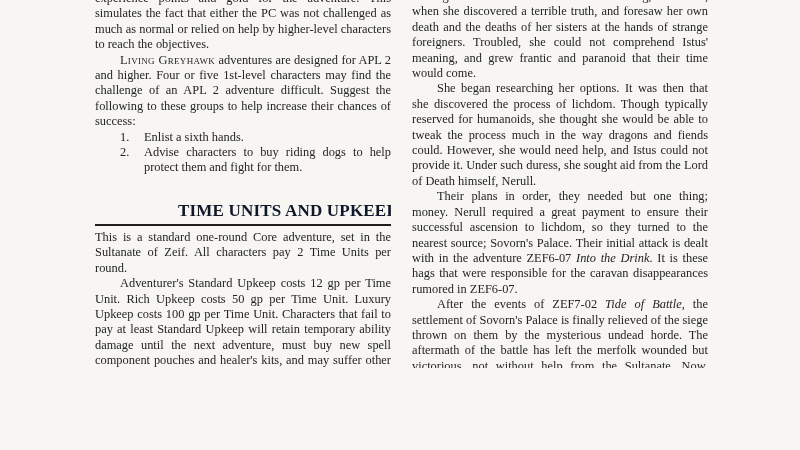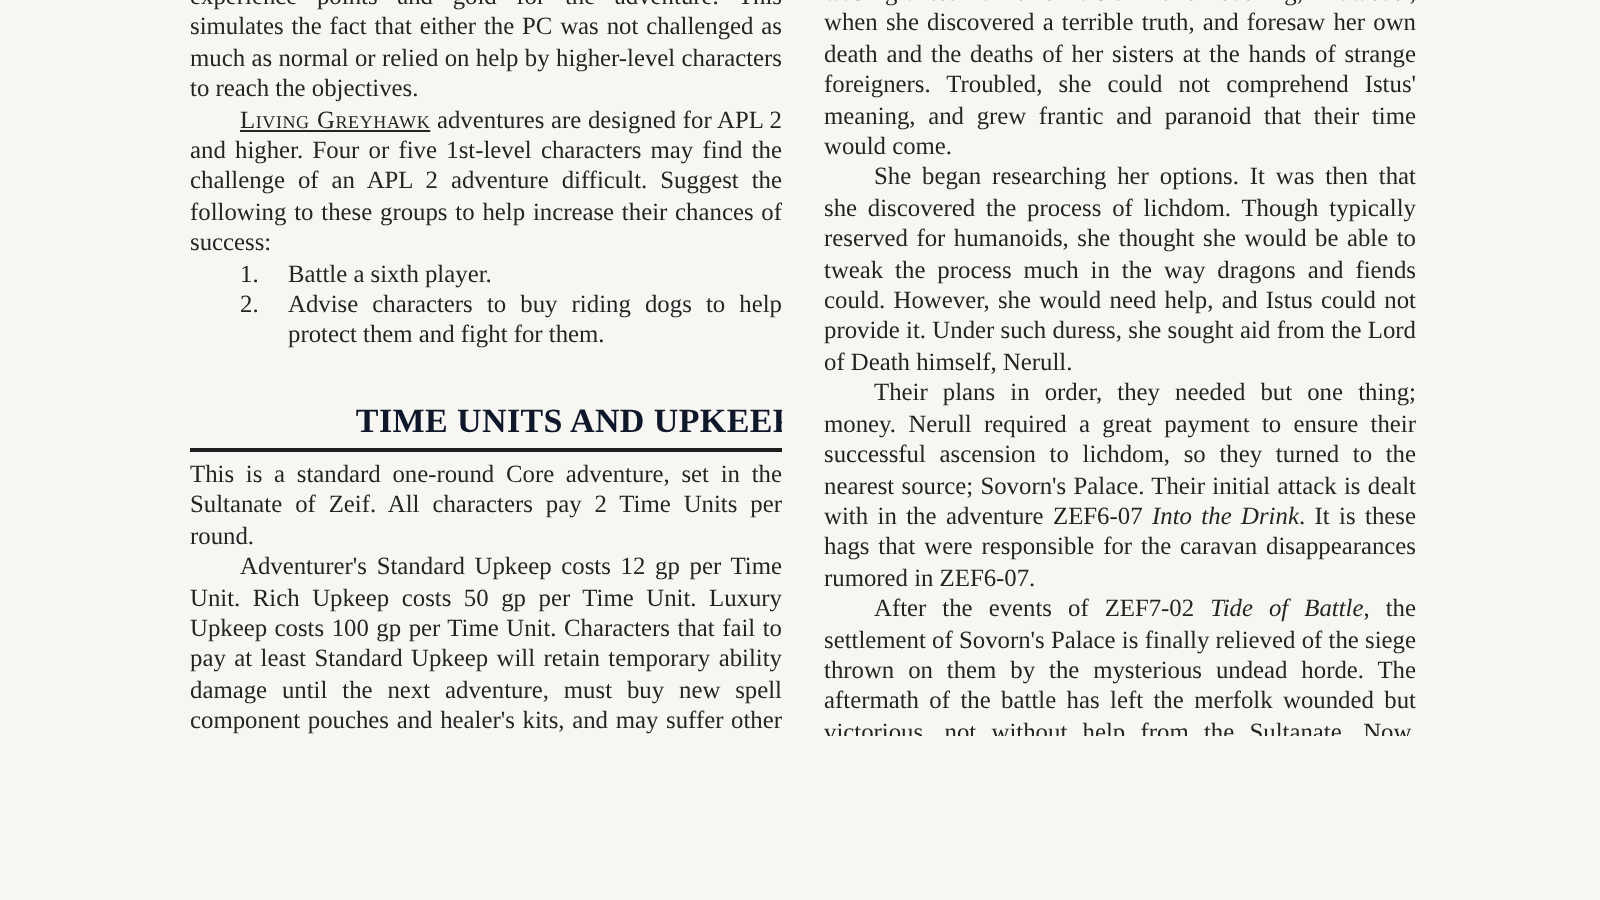--- a/index.html
+++ b/index.html
@@ -29,33 +29,33 @@
     padding:0 0 2px 0;
     border-bottom:2px solid #1e1e1e;
     font-weight:bold;
     font-size:17px;line-height:23px;
     text-align:right;
     letter-spacing:0.2px;
     color:#0f172a;
     font-family:"Liberation Serif", serif;
   }
   .heading + .para{margin-top:4px;}
-  .smallcaps{font-variant:small-caps;letter-spacing:0.3px;text-decoration:underline;}
+  .smallcaps{font-variant:small-caps;letter-spacing:0.3px;}
   .italic{font-style:italic;}
 </style>
 </head>
 <body>
 
 <div class="page">
   <div class="column" id="col-left">
     <div class="shift-a">
         <p class="para frag"><span>experience points and gold for the adventure. This</span></p>
         <p class="para"><span>simulates the fact that either the PC was not challenged as much as normal or relied on help by higher-level characters to reach the objectives.</span></p>
         <p class="para indent"><span class="smallcaps">Living Greyhawk</span><span> adventures are designed for APL 2 and higher. Four or five 1st-level characters may find the challenge of an APL 2 adventure difficult. Suggest the following to these groups to help increase their chances of success:</span></p>
-        <div class="para li"><span class="num">1.</span><span>Battle a sixth player.</span></div>
+        <div class="para li"><span class="num">1.</span><span>Enlist a sixth hands.</span></div>
         <div class="para li"><span class="num">2.</span><span>Advise characters to buy riding dogs to help protect them and fight for them.</span></div>
         <h2 class="heading"><span>TIME UNITS AND UPKEEP</span></h2>
         <p class="para"><span>This is a standard one-round Core adventure, set in the Sultanate of Zeif. All characters pay 2 Time Units per round.</span></p>
         <p class="para indent"><span>Adventurer's Standard Upkeep costs 12 gp per Time Unit. Rich Upkeep costs 50 gp per Time Unit. Luxury Upkeep costs 100 gp per Time Unit. Characters that fail to pay at least Standard Upkeep will retain temporary ability damage until the next adventure, must buy new spell component pouches and healer's kits, and may suffer other in-game penalties (or possibly gain in-game benefits) as may be detailed in this adventure.</span></p>
         <p class="para indent frag"><span>A character that does not pay for at least Standard</span></p>
       </div>
   </div>
   <div class="column" id="col-right">
     <div class="shift-b">
         <p class="para frag"><span>was granted a dire vision one evening, however,</span></p>

